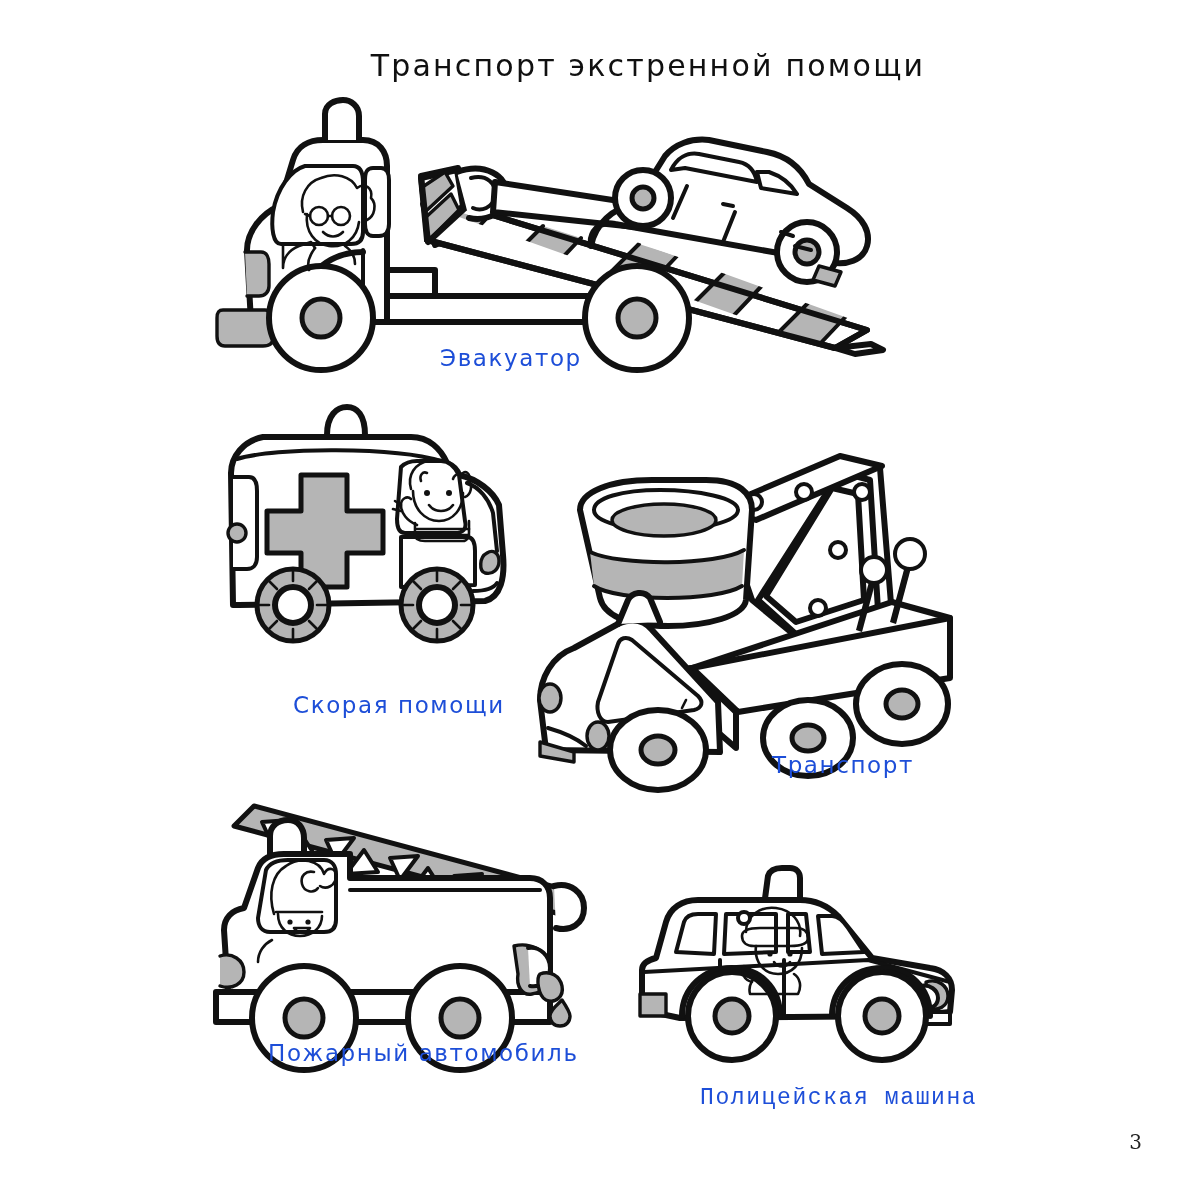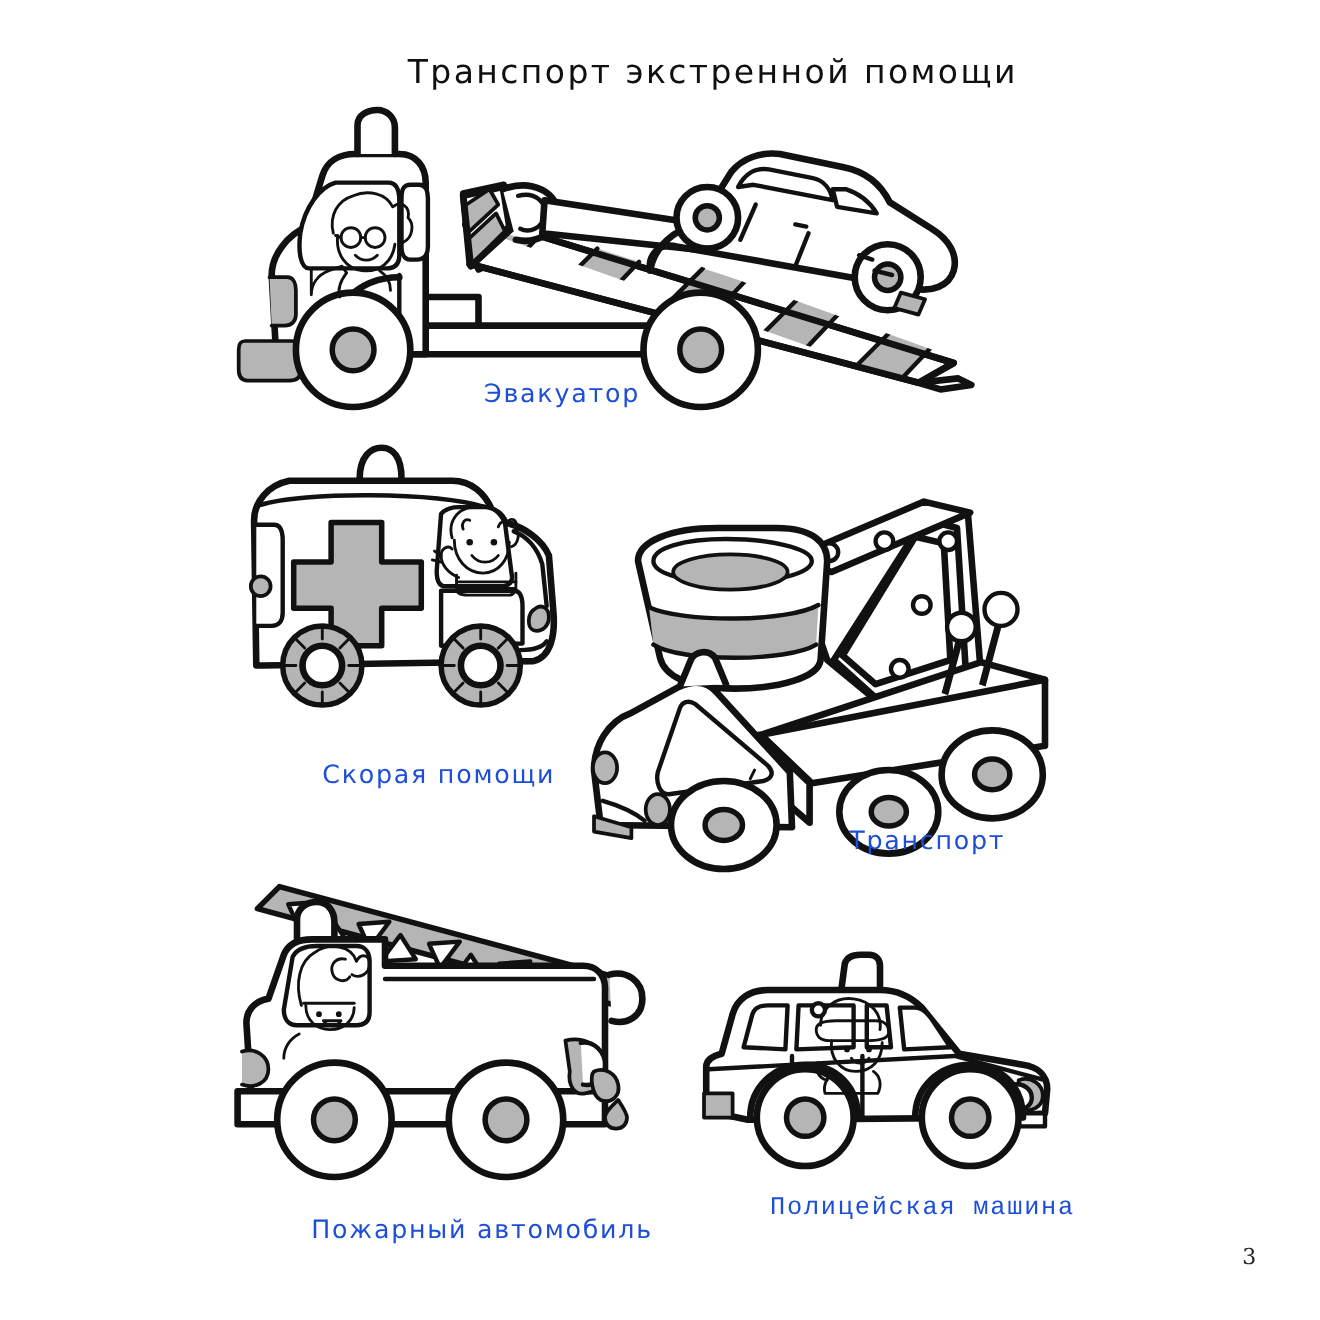--- a/index.html
+++ b/index.html
@@ -412,21 +412,21 @@
         <path class="ln-hair" d="M104 102 C96 100 90 106 92 114 C94 122 104 124 108 118"></path>
         <path class="ln-hair" d="M66 142 L112 142"></path>
         <path class="ln-hair" d="M68 144 C68 158 78 166 90 166 C102 166 112 158 112 146"></path>
         <circle class="fill-k" cx="80" cy="152" r="2.6"></circle>
         <circle class="fill-k" cx="98" cy="152" r="2.6"></circle>
         <path class="ln-hair" d="M84 158 C88 164 96 164 100 158 L84 158 Z"></path>
         <path class="ln-hair" d="M62 170 C54 174 48 182 48 192"></path>
       </g>
     </svg>
   </div>
-  <div class="caption" style="left:268px; top:1105px;margin-left:15px;">Пожарный автомобиль</div>
+  <div class="caption" style="left:268px; top:1040px;">Пожарный автомобиль</div>
 
   <div class="fig" style="left:620px; top:860px;">
     <svg width="350" height="200" viewBox="0 0 350 200">
 
       <path class="fill-w" d="M144 46 L148 16 C150 10 156 8 162 8 L170 8 C176 8 180 12 180 18 L180 44"></path>
 
       <path class="fill-w" d="M22 150 L22 110 C22 104 28 100 36 98 L46 62 C50 48 62 40 78 40 L180 40 C196 40 208 46 218 56 L252 98 L310 108 C324 110 332 118 332 130 L330 152 L290 156 L60 158 Z"></path>
 
       <path class="ln-thin" d="M24 112 L248 100 L330 122"></path>
 

